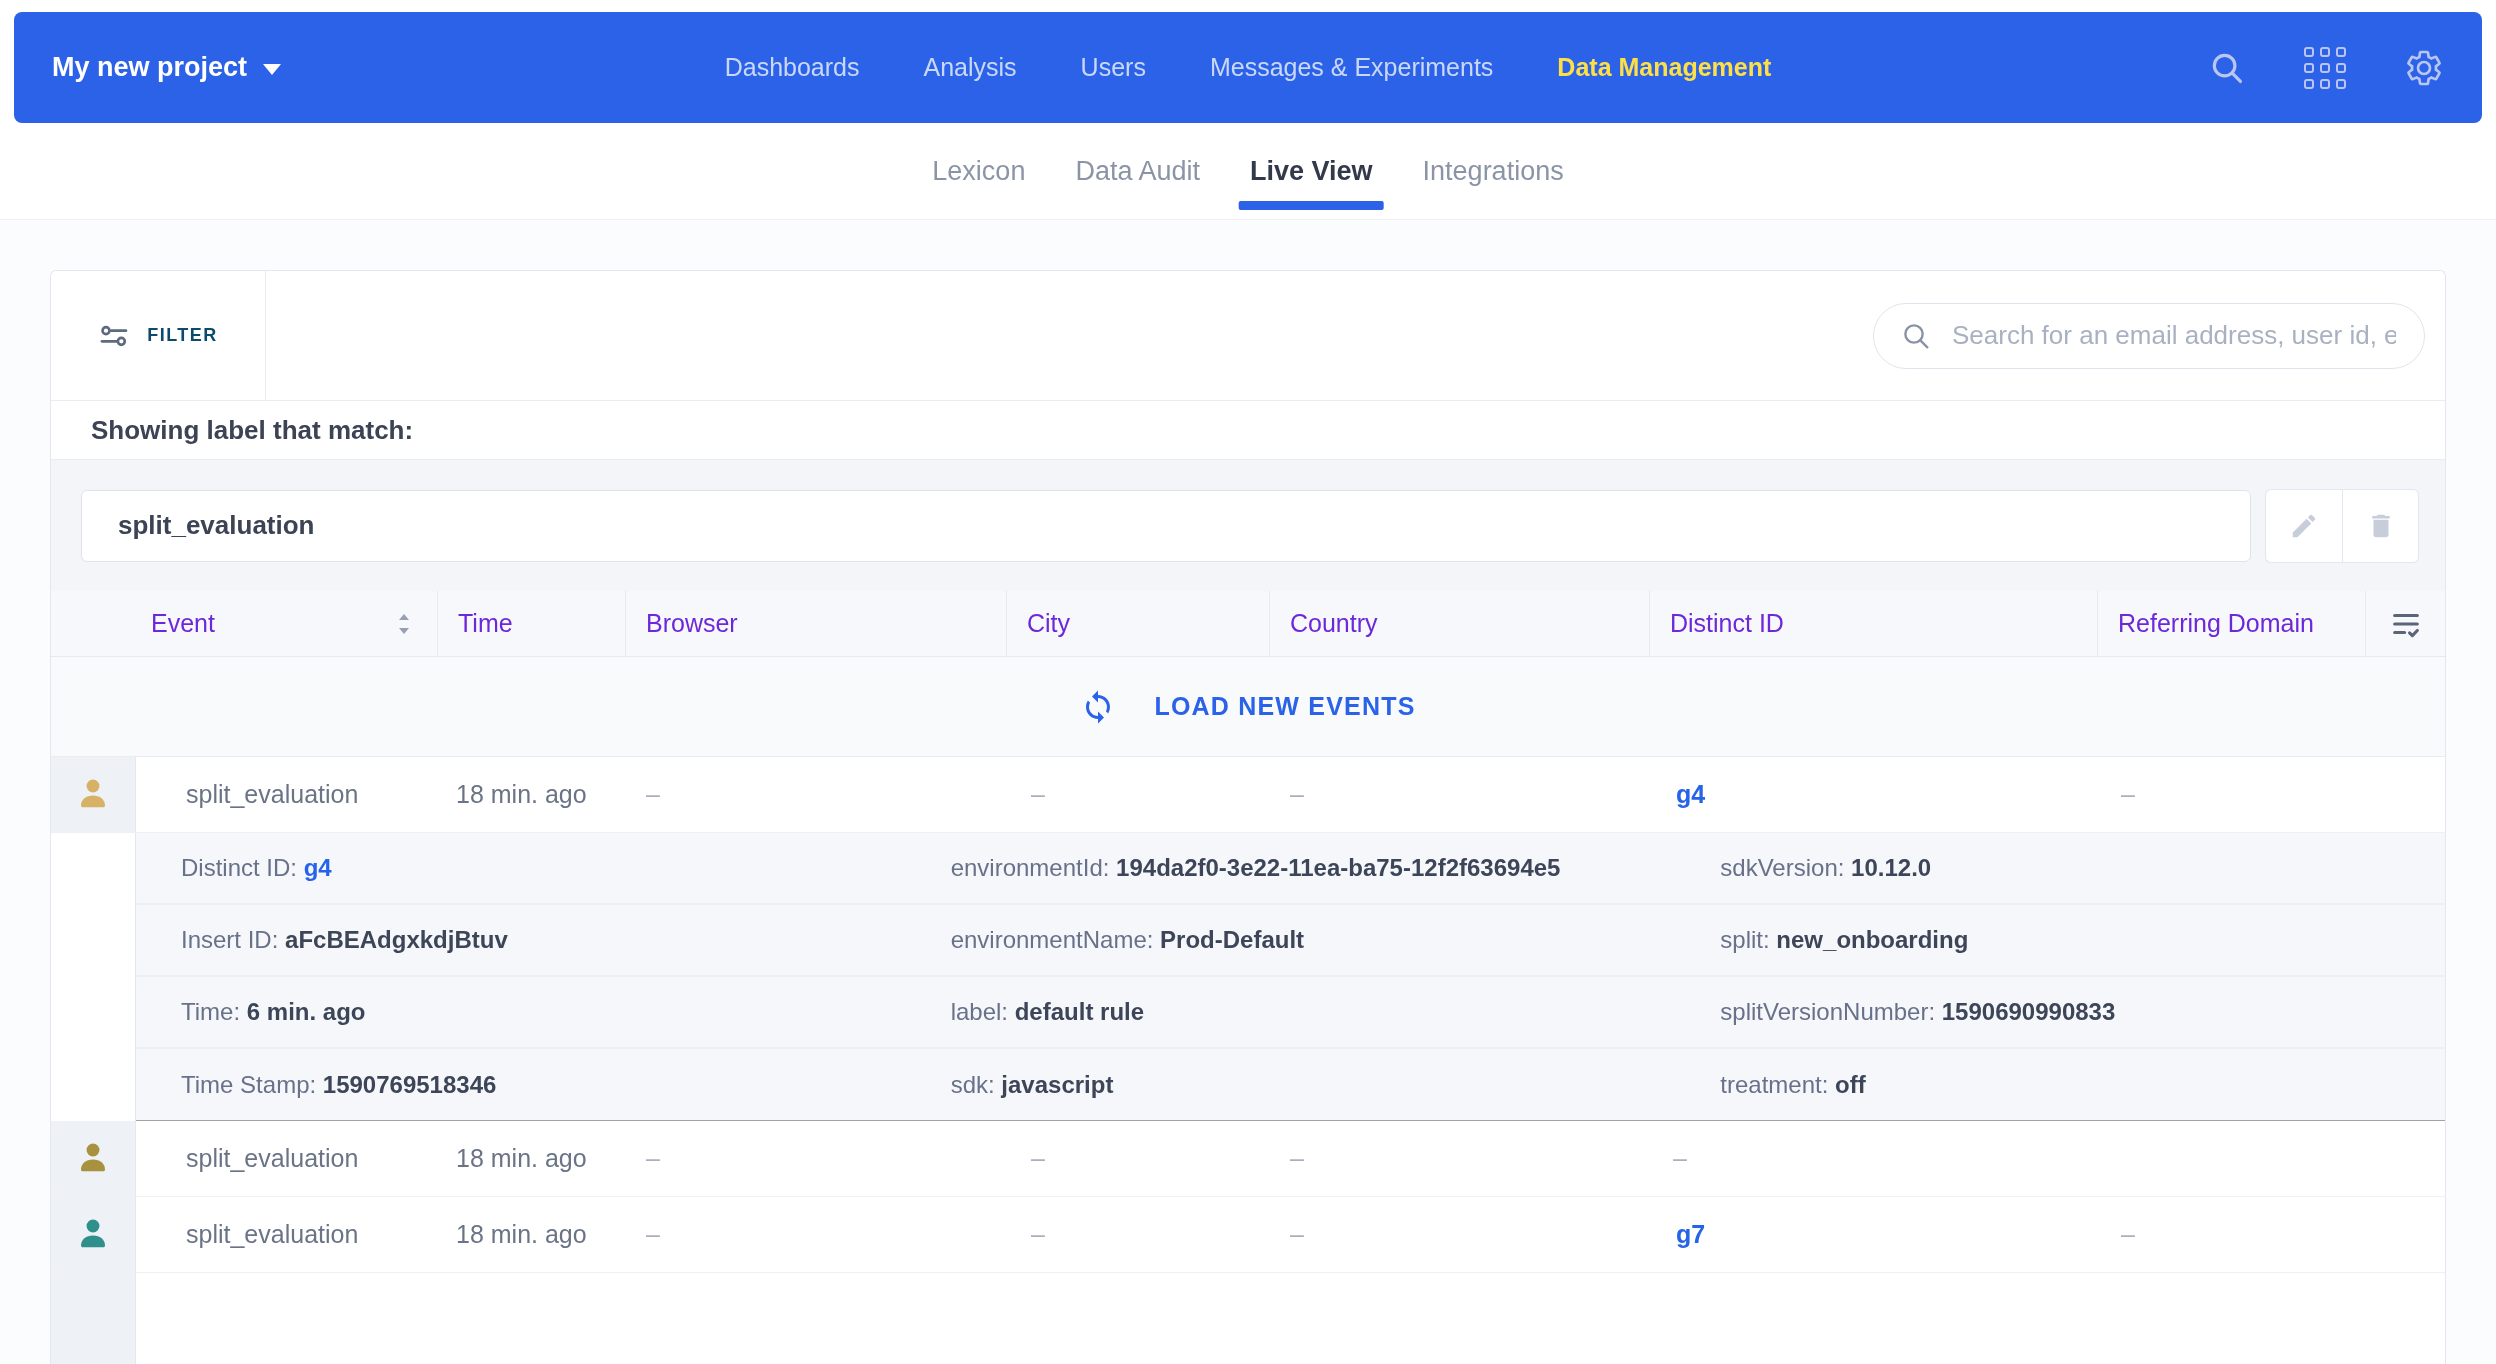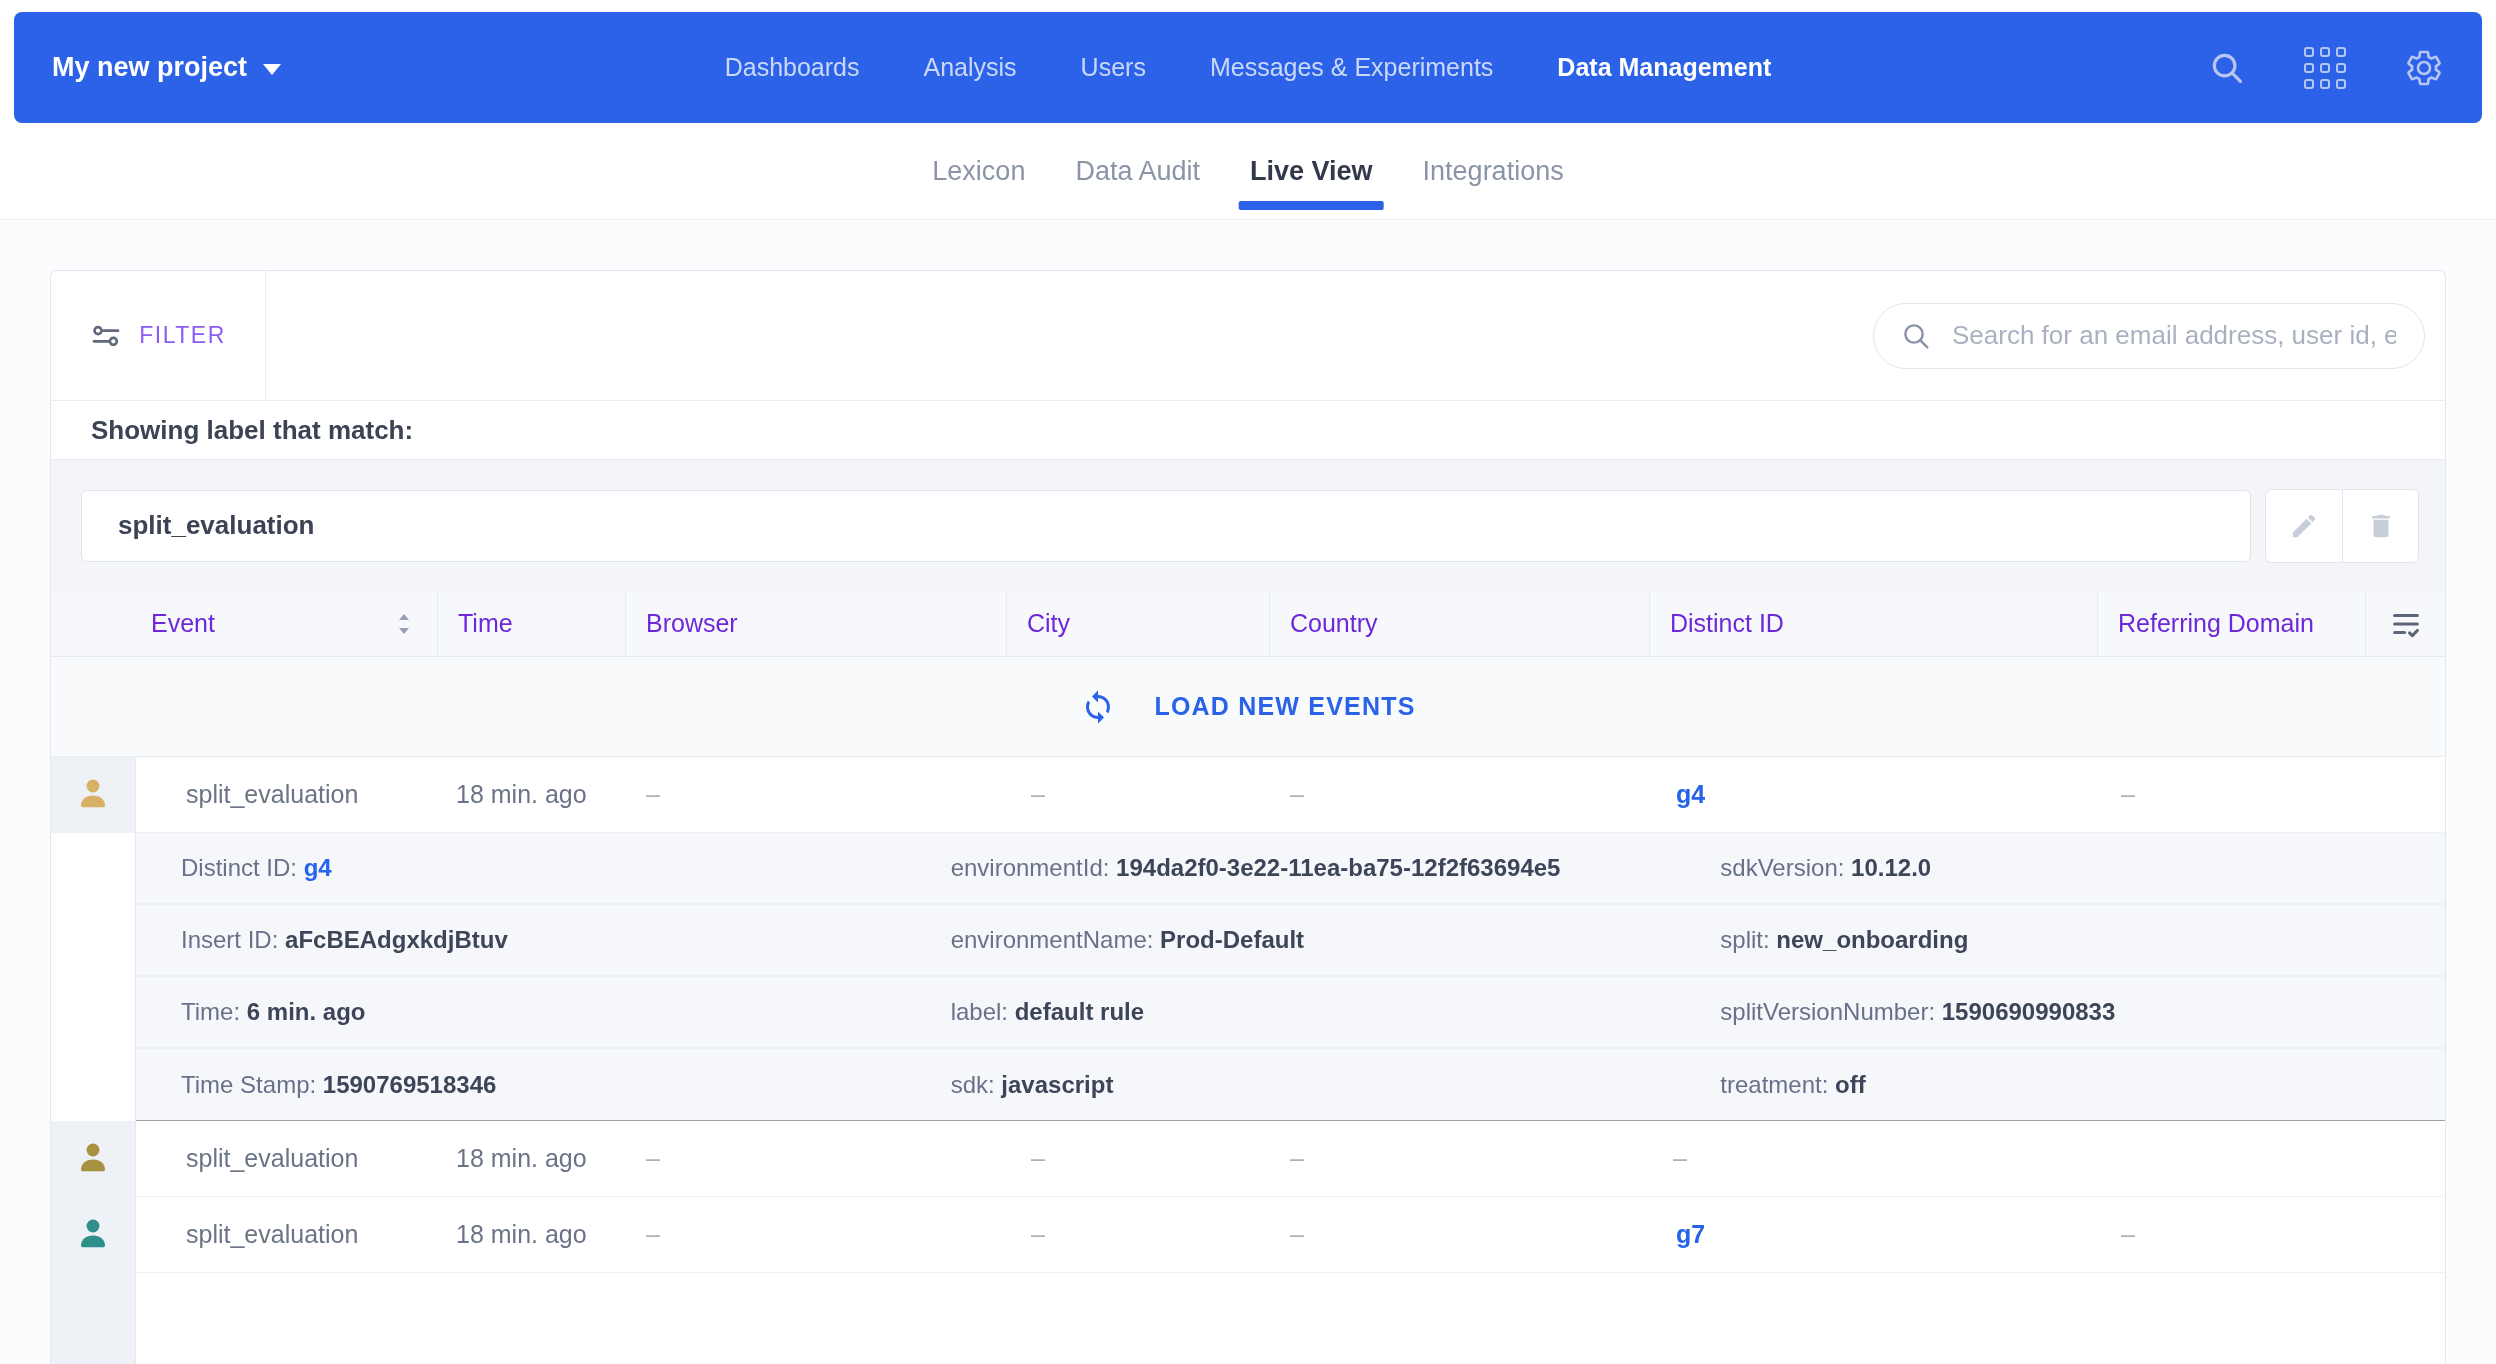--- a/index.html
+++ b/index.html
@@ -13,36 +13,36 @@
   
   .topbar {
     position:relative; margin:12px 14px 0; height:111px;
     background:#2b62e7; border-radius:8px;
     display:flex; align-items:center; padding:0 38px; color:#fff;
   }
   .project { display:flex; align-items:center; gap:16px; font-size:27px; font-weight:bold; cursor:pointer; }
   .caret-down { width:0; height:0; border-left:9px solid transparent; border-right:9px solid transparent; border-top:11px solid #ffffff; margin-top:4px; }
   .topnav { position:absolute; left:50%; transform:translateX(-50%); display:flex; gap:64px; align-items:center; }
   .navitem { font-size:25px; color:rgba(255,255,255,0.75); cursor:pointer; white-space:nowrap; }
-  .navitem.active { color:#ffffff; font-weight:bold; }
+  .navitem.active { color:#fde047; font-weight:bold; }
   .topicons { margin-left:auto; display:flex; align-items:center; gap:58px; color:#b9c6f1; }
   .topicon { cursor:pointer; display:flex; }
   .grid-icon { display:grid; grid-template-columns:repeat(3, 10px); grid-auto-rows:10px; gap:6px; }
   .grid-icon span { width:10px; height:10px; border:2.5px solid #b9c6f1; border-radius:3px; }
   
   .subnav { height:97px; background:#fff; border-bottom:1px solid #eceef3; display:flex; justify-content:center; align-items:stretch; gap:50px; }
   .subtab { position:relative; display:flex; align-items:center; font-size:27px; color:#8b94a6; cursor:pointer; }
   .subtab.active { color:#32394a; font-weight:bold; }
   .subtab.active::after { content:""; position:absolute; left:50%; transform:translateX(-50%); bottom:9px; width:118%; height:9px; background:#2b62e7; border-radius:2px; }
   
   .content { height:1144px; background:#fbfcfe; padding:50px 50px 0; }
   .card { height:1094px; background:#fff; border:1px solid #e4e7ee; border-bottom:none; border-radius:6px 6px 0 0; display:flex; flex-direction:column; overflow:hidden; }
   
   .toolbar-row { height:130px; flex:none; display:flex; border-bottom:1px solid #e9ecf1; }
-  .filter-btn { width:215px; border-right:1px solid #e9ecf1; display:flex; align-items:center; justify-content:center; gap:17px; color:#8b5cf6; font-size:23px; font-weight:normal; letter-spacing:1.5px; cursor:pointer; }
+  .filter-btn { width:215px; border-right:1px solid #e9ecf1; display:flex; align-items:center; justify-content:center; gap:17px; color:#0c4a6e; font-size:18px; font-weight:bold; letter-spacing:1.5px; cursor:pointer; }
   .toolbar-rest { flex:1; display:flex; align-items:center; justify-content:flex-end; padding-right:20px; }
   .search-pill { width:552px; height:66px; border:1px solid #dfe3ec; border-radius:34px; display:flex; align-items:center; gap:18px; padding:0 26px; color:#8a93a6; background:#fff; }
   .search-pill input { flex:1; border:none; outline:none; background:transparent; font-family:inherit; font-size:26px; color:#3b4354; }
   .search-pill input::placeholder { color:#a9b1c1; }
   
   .query-heading { height:58px; flex:none; display:flex; align-items:center; padding-left:40px; font-size:26px; font-weight:bold; color:#3b4354; }
   .query-band { height:132px; flex:none; background:#f3f5f9; border-top:1px solid #e9ecf1; display:flex; align-items:center; padding:0 26px 0 30px; gap:14px; }
   .query-input { flex:1; height:72px; background:#fff; border:1px solid #dfe3ec; border-radius:6px; display:flex; align-items:center; padding-left:36px; font-size:26px; font-weight:bold; color:#3b4354; cursor:text; }
   .query-actions { display:flex; flex:none; }
   .action-box { width:77px; height:74px; background:#fff; border:1px solid #e2e6ee; display:flex; align-items:center; justify-content:center; color:#c7ced9; cursor:pointer; }

